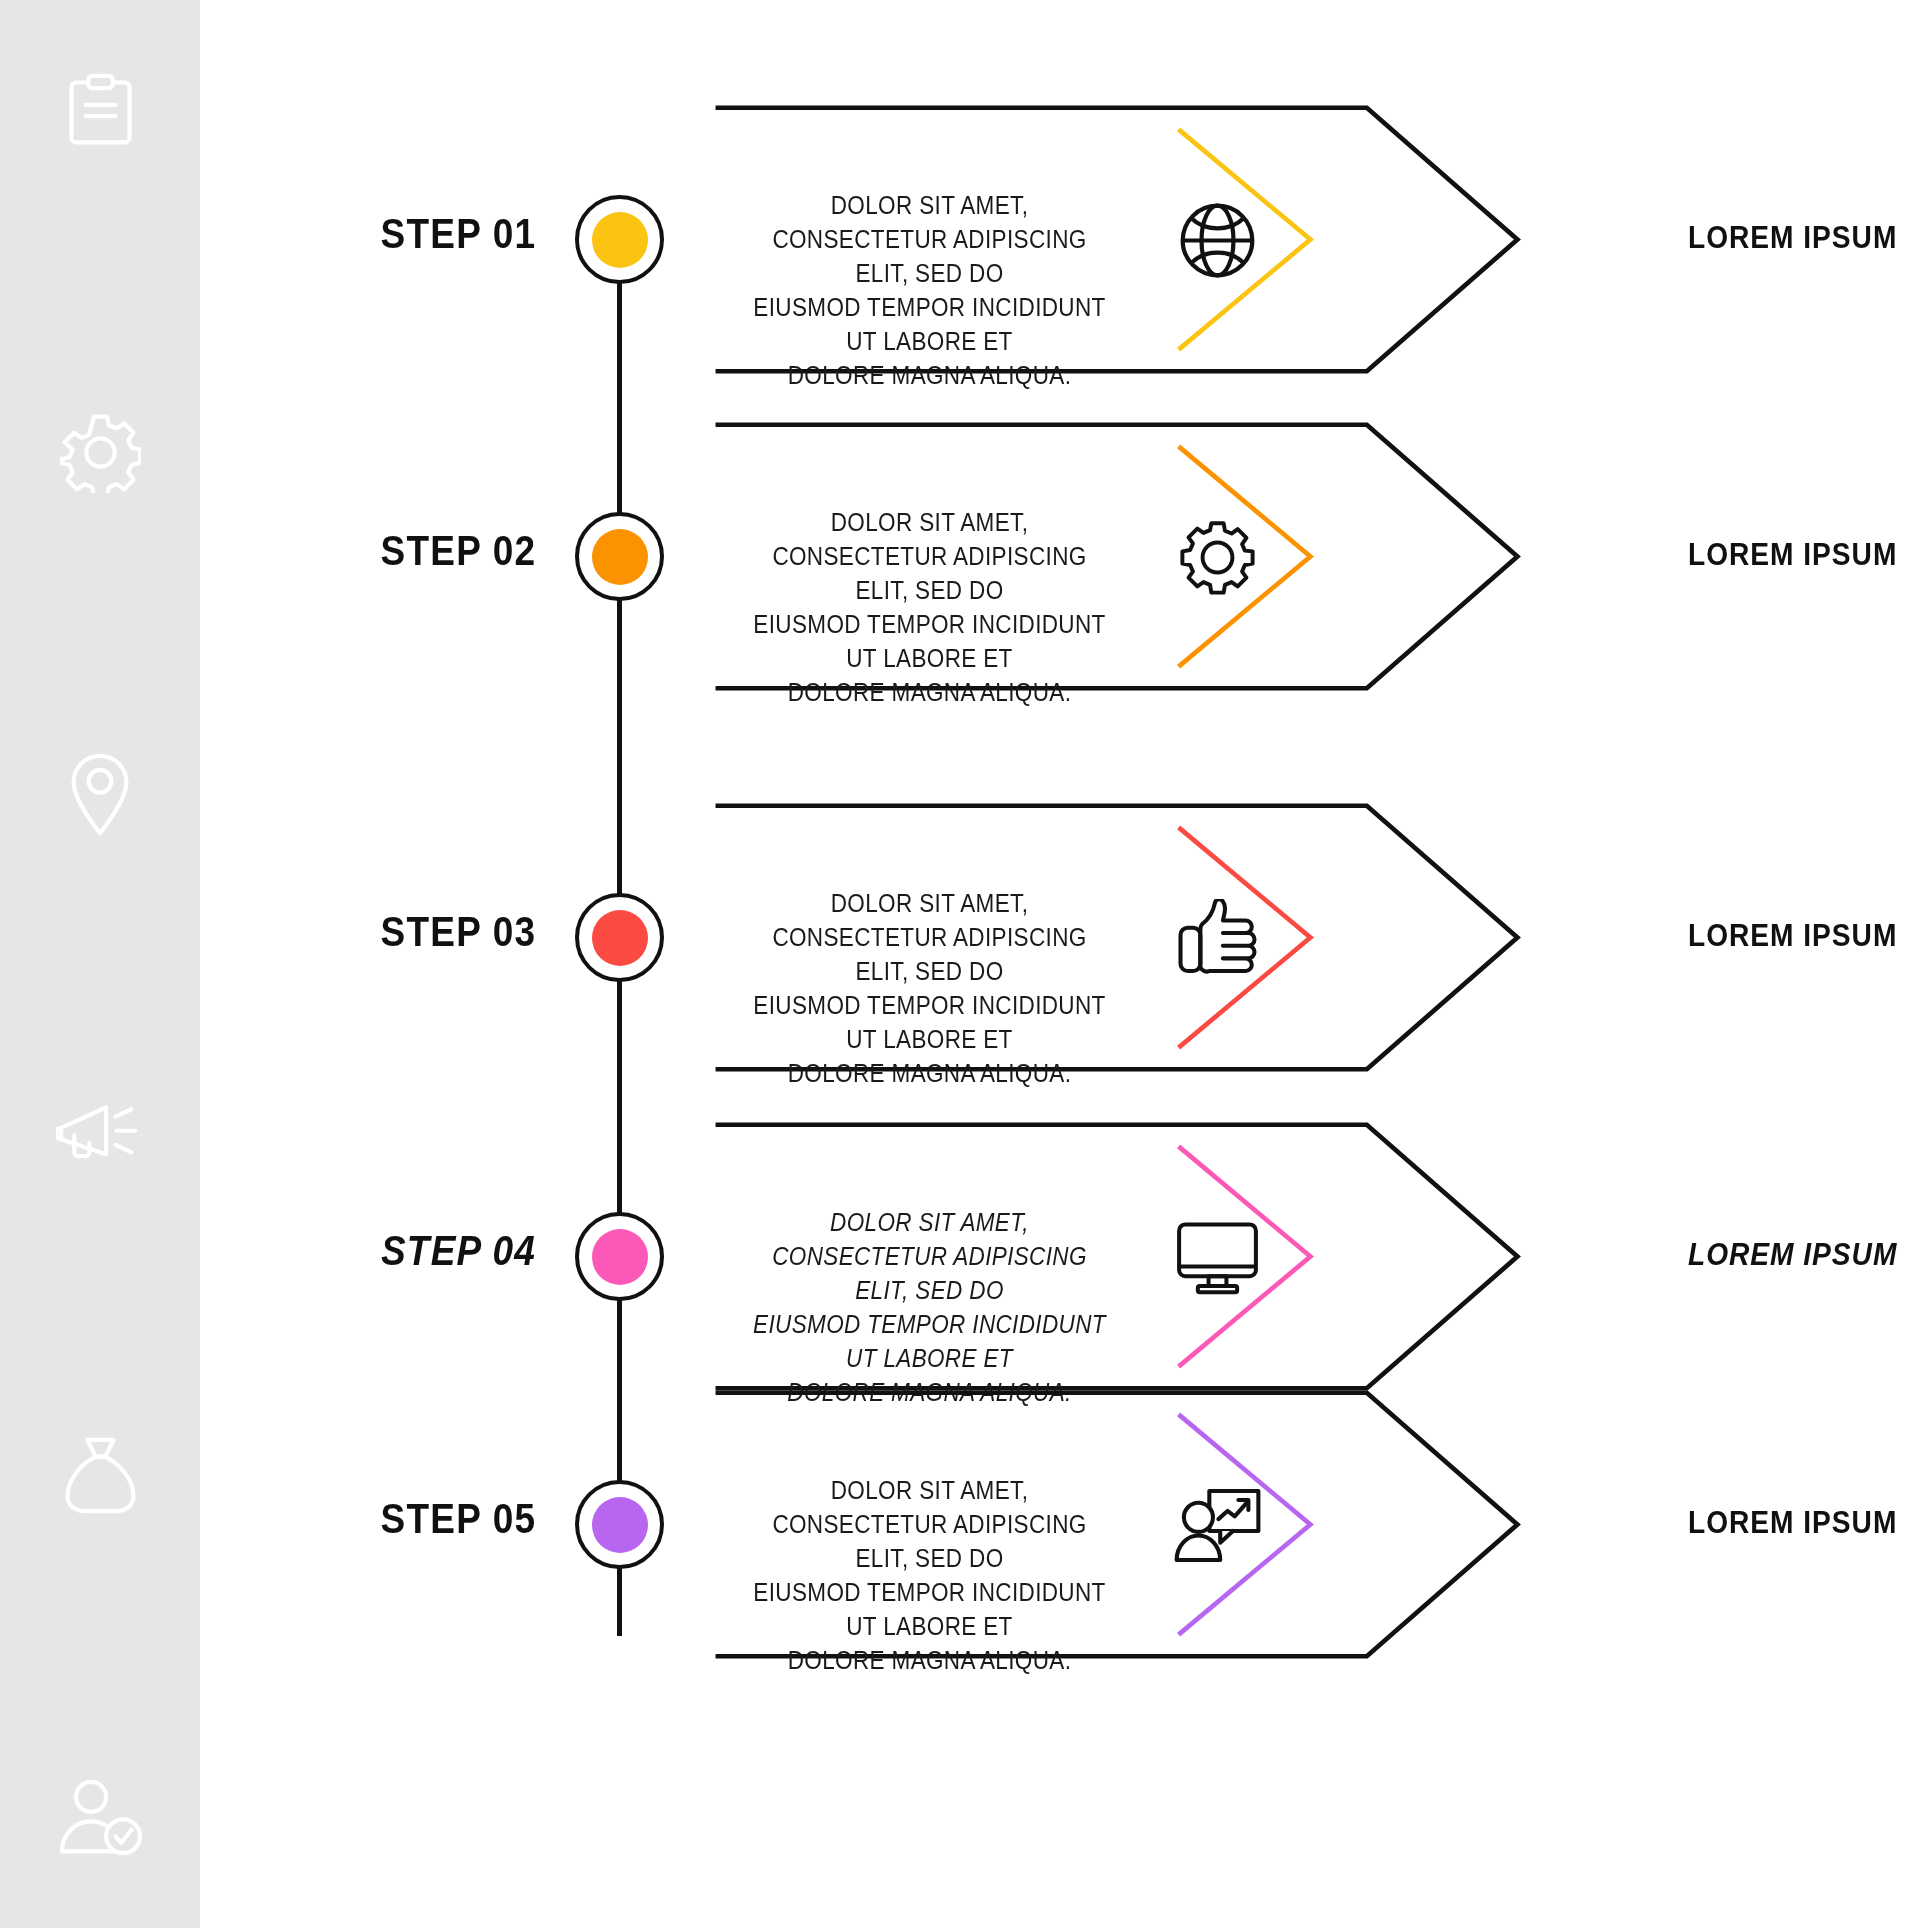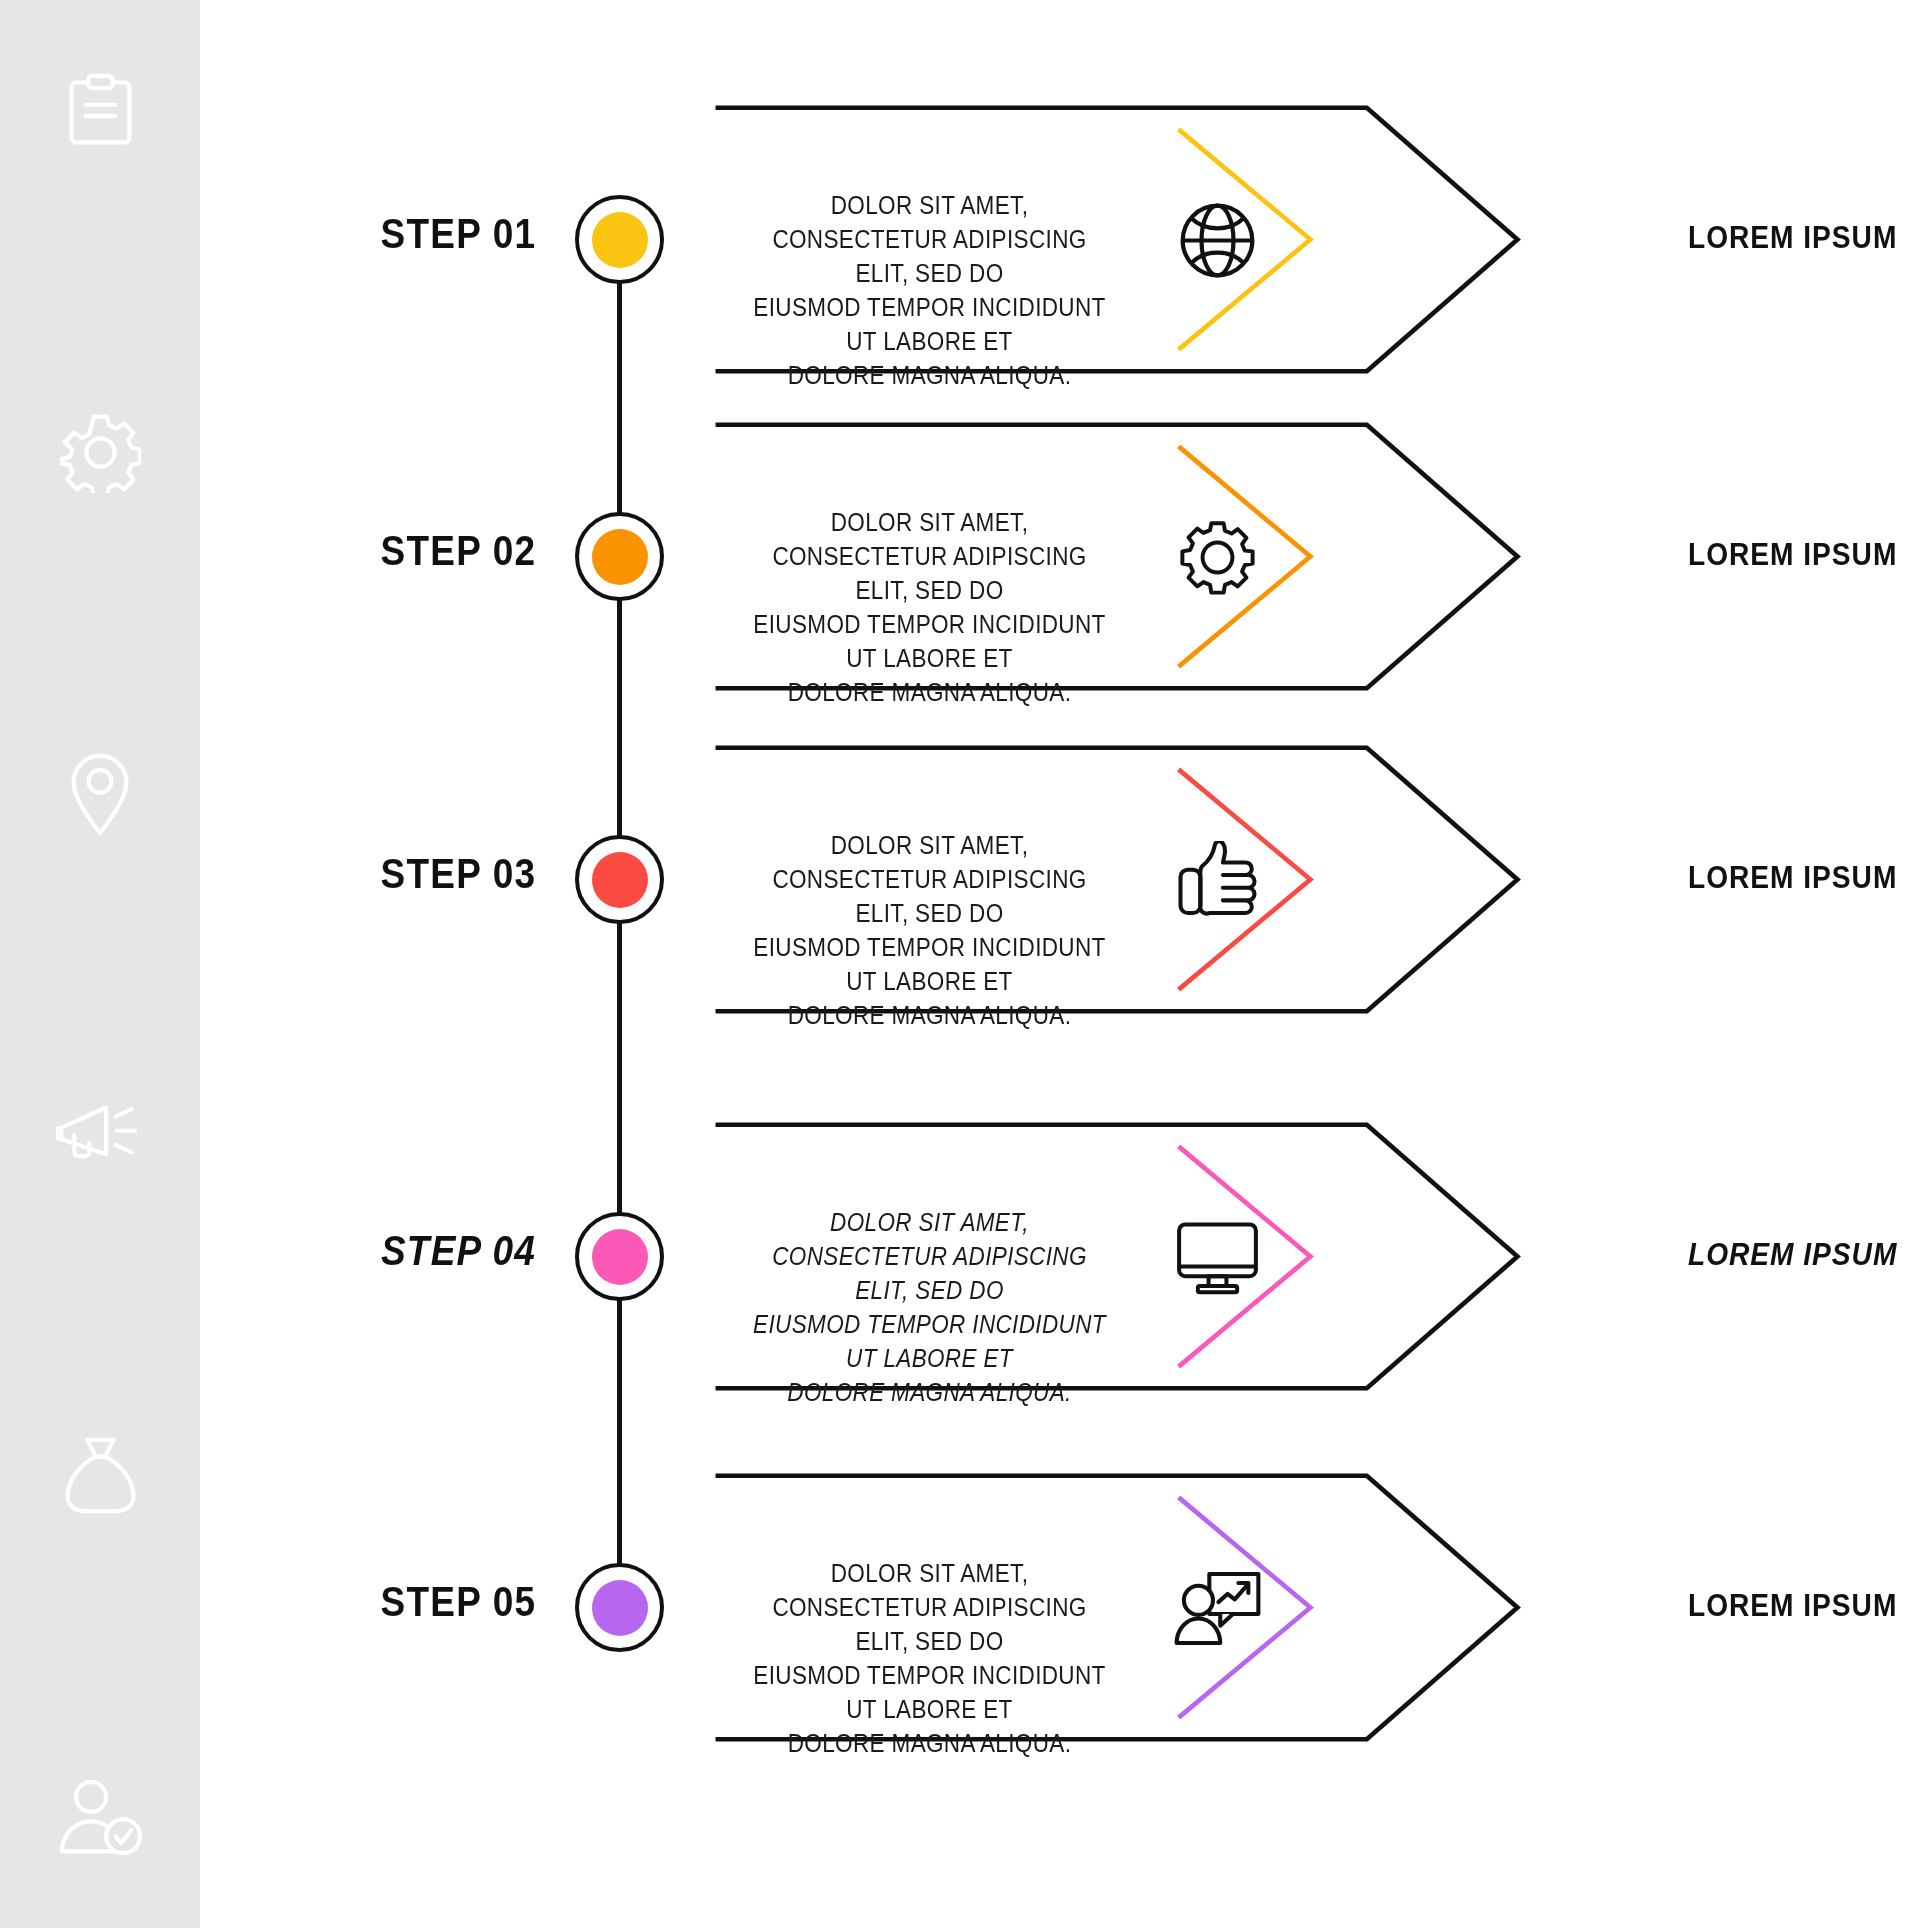--- a/index.html
+++ b/index.html
@@ -276,21 +276,21 @@
     </div>
     <div class="content-icon">
       <svg width="79" height="79" viewBox="0 0 90 90" fill="none" stroke="#111111" stroke-width="4.5" stroke-linejoin="round">
         <path d="M38 6h14l1.5 8.5 7.5 3.2 7-5 10 10-5 7 3.2 7.5L85 38v14l-8.8 1.5-3.2 7.5 5 7-10 10-7-5-7.5 3.2L52 85H38l-1.5-8.8-7.5-3.2-7 5-10-10 5-7-3.2-7.5L5 52V38l8.8-1.5 3.2-7.5-5-7 10-10 7 5 7.5-3.2z"></path>
         <circle cx="45" cy="45" r="17"></circle>
       </svg>
     </div>
     <div class="right-title">LOREM IPSUM</div>
   </div>
 
-  <div class="step-row" style="top:715px;">
+  <div class="step-row" style="top:773px;">
     <div class="step-label">STEP 03</div>
     <div class="node">
       <div class="node-dot" style="background:#FA4A42;"></div>
     </div>
     <div class="banner">
       <svg width="960" height="311" viewBox="0 0 1020 330" fill="none">
         <polyline points="8,25 700,25 860,165 700,305 8,305" stroke="#111111" stroke-width="5" stroke-linejoin="miter" fill="none"></polyline>
         <polyline points="500,48 640,165 500,282" stroke="#FA4A42" stroke-width="5" fill="none" stroke-linejoin="miter"></polyline>
       </svg>
     </div>
@@ -330,21 +330,21 @@
       <svg width="87" height="75" viewBox="0 0 96 84" fill="none" stroke="#111111" stroke-width="4.5" stroke-linejoin="round">
         <rect x="5" y="5" width="86" height="58" rx="7"></rect>
         <line x1="6" y1="52" x2="90" y2="52"></line>
         <rect x="38" y="63" width="20" height="11"></rect>
         <rect x="26" y="74" width="44" height="7" rx="2"></rect>
       </svg>
     </div>
     <div class="right-title">LOREM IPSUM</div>
   </div>
 
-  <div class="step-row" style="top:1443px;">
+  <div class="step-row" style="top:1360px;">
     <div class="step-label">STEP 05</div>
     <div class="node">
       <div class="node-dot" style="background:#B865F0;"></div>
     </div>
     <div class="banner">
       <svg width="960" height="311" viewBox="0 0 1020 330" fill="none">
         <polyline points="8,25 700,25 860,165 700,305 8,305" stroke="#111111" stroke-width="5" stroke-linejoin="miter" fill="none"></polyline>
         <polyline points="500,48 640,165 500,282" stroke="#B865F0" stroke-width="5" fill="none" stroke-linejoin="miter"></polyline>
       </svg>
     </div>

